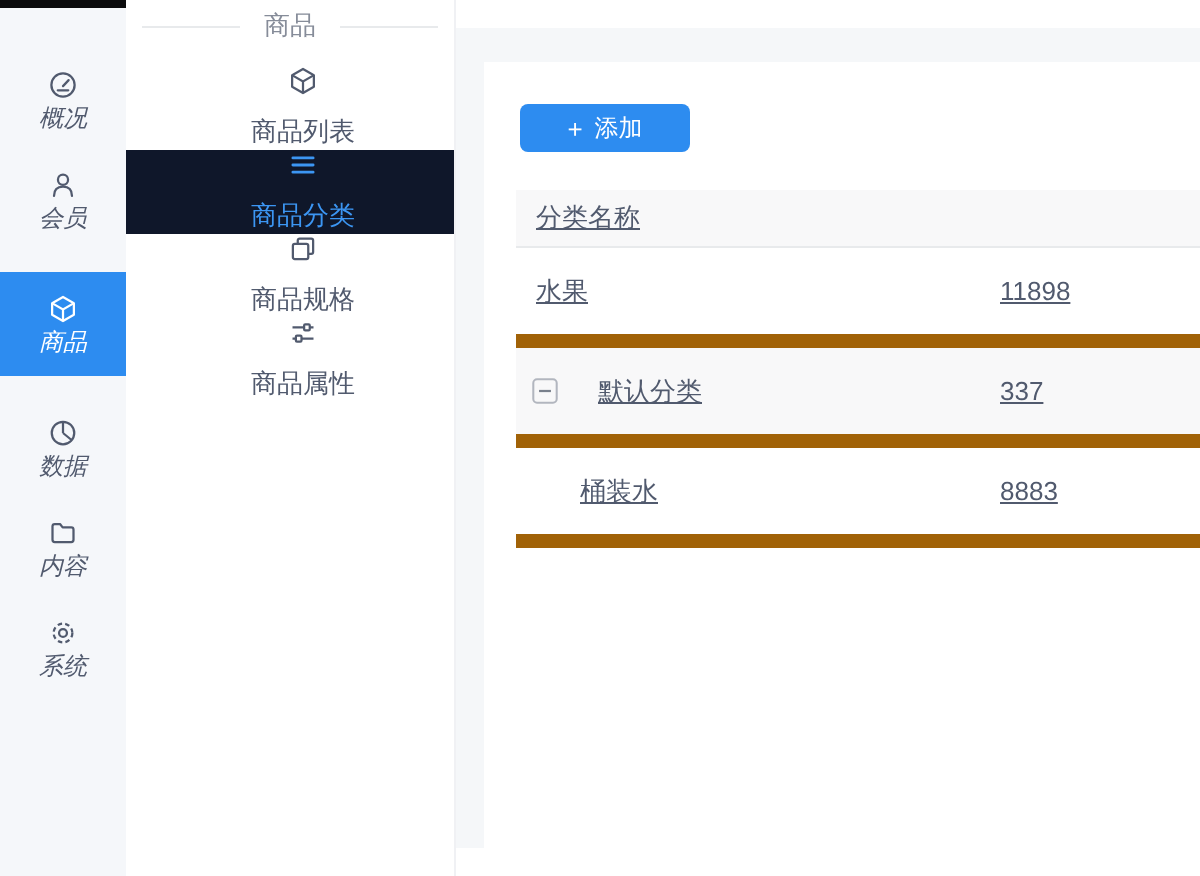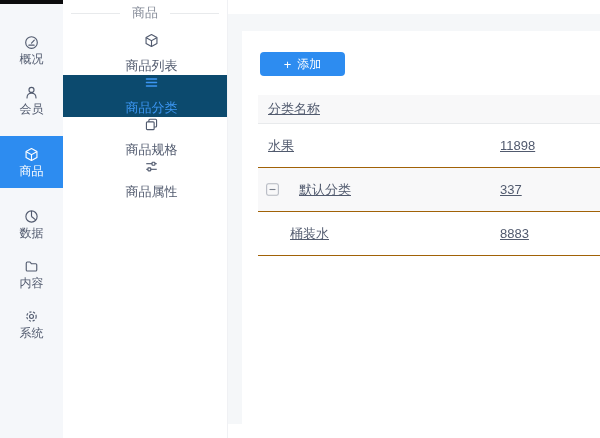--- a/index.html
+++ b/index.html
@@ -13,54 +13,54 @@
 
   
   .sidebar1{position:absolute;left:0;top:0;bottom:0;width:63px;background:#f5f7fa;z-index:2;}
   .s1-nav{display:flex;flex-direction:column;align-items:center;padding-top:36px;}
   .s1-item{
     width:100%;height:28px;margin-bottom:22px;display:flex;flex-direction:column;
     align-items:center;justify-content:center;gap:3px;cursor:pointer;color:#515a6e;
   }
   .s1-item .s1-icon{width:15px;height:15px;display:block;line-height:0;}
   .s1-item .s1-icon svg{width:15px;height:15px;display:block;}
-  .s1-label{font-size:12px;line-height:12px;white-space:nowrap;}
+  .s1-label{font-size:12px;line-height:12px;white-space:nowrap;font-style:italic;}
   .s1-item.active{background:#2d8cf0;color:#fff;height:28px;padding:12px 0;}
 
   
   .sidebar2{position:absolute;left:63px;top:0;bottom:0;width:164px;background:#fff;
     border-right:1px solid #f0f1f4;z-index:1;}
   .s2-header{position:relative;height:28px;}
   .s2-divider{position:absolute;left:8px;right:8px;top:13px;border-top:1px solid #e8eaec;}
   .s2-title{
     position:absolute;left:50%;top:13px;transform:translate(-50%,-50%);
     background:#fff;padding:0 12px;font-size:13px;color:#868c99;white-space:nowrap;
   }
   .s2-nav{padding-top:5px;}
   .s2-item{
     height:42px;display:flex;align-items:center;gap:9px;padding-left:13px;
     font-size:13px;color:#515a6e;cursor:pointer;flex-direction:column;
   }
   .s2-item .s2-icon{width:15px;height:15px;line-height:0;}
   .s2-item .s2-icon svg{width:15px;height:15px;display:block;}
-  .s2-item.active{background:#0c4a6e;color:#3c96f3;}
+  .s2-item.active{background:#0f172a;color:#3c96f3;}
 
   
   .main{position:absolute;left:227px;top:0;right:0;bottom:0;background:#fff;}
   .main-gray{position:absolute;left:0;top:14px;right:0;height:410px;background:#f5f7f9;}
   .card{position:absolute;left:15px;top:31px;right:0;bottom:0;background:#fff;}
   .btn-add{
     margin:21px 0 0 18px;width:85px;height:24px;border:none;border-radius:4px;
     background:#2d8cf0;color:#fff;font-size:12px;font-family:inherit;
     display:flex;align-items:center;justify-content:center;gap:6px;cursor:pointer;
   }
   .btn-add .plus{font-size:13px;line-height:13px;}
 
   .table{margin:19px 0 0 16px;font-size:13px;text-decoration:underline;}
-  .t-row{display:flex;align-items:center;height:43px;border-bottom:1px solid #a16207;background:#fff;}
+  .t-row{display:flex;align-items:center;height:43px;border-bottom:7px solid #a16207;background:#fff;}
   .t-row.head{height:28px;background:#f8f8f9;border-bottom:1px solid #e8eaec;color:#515a6e;}
   .t-row.stripe{background:#f8f8f9;}
   .t-cell-name{flex:0 0 232px;display:flex;align-items:center;box-sizing:border-box;padding-left:10px;}
   .t-cell-id{flex:1;box-sizing:border-box;padding-left:10px;}
   .t-cell-name.expandable{padding-left:8px;gap:20px;}
   .t-cell-name.child{padding-left:32px;}
   .collapse-btn{width:13px;height:13px;line-height:0;cursor:pointer;flex:0 0 13px;}
   .collapse-btn svg{display:block;}
 </style>
 </head>

